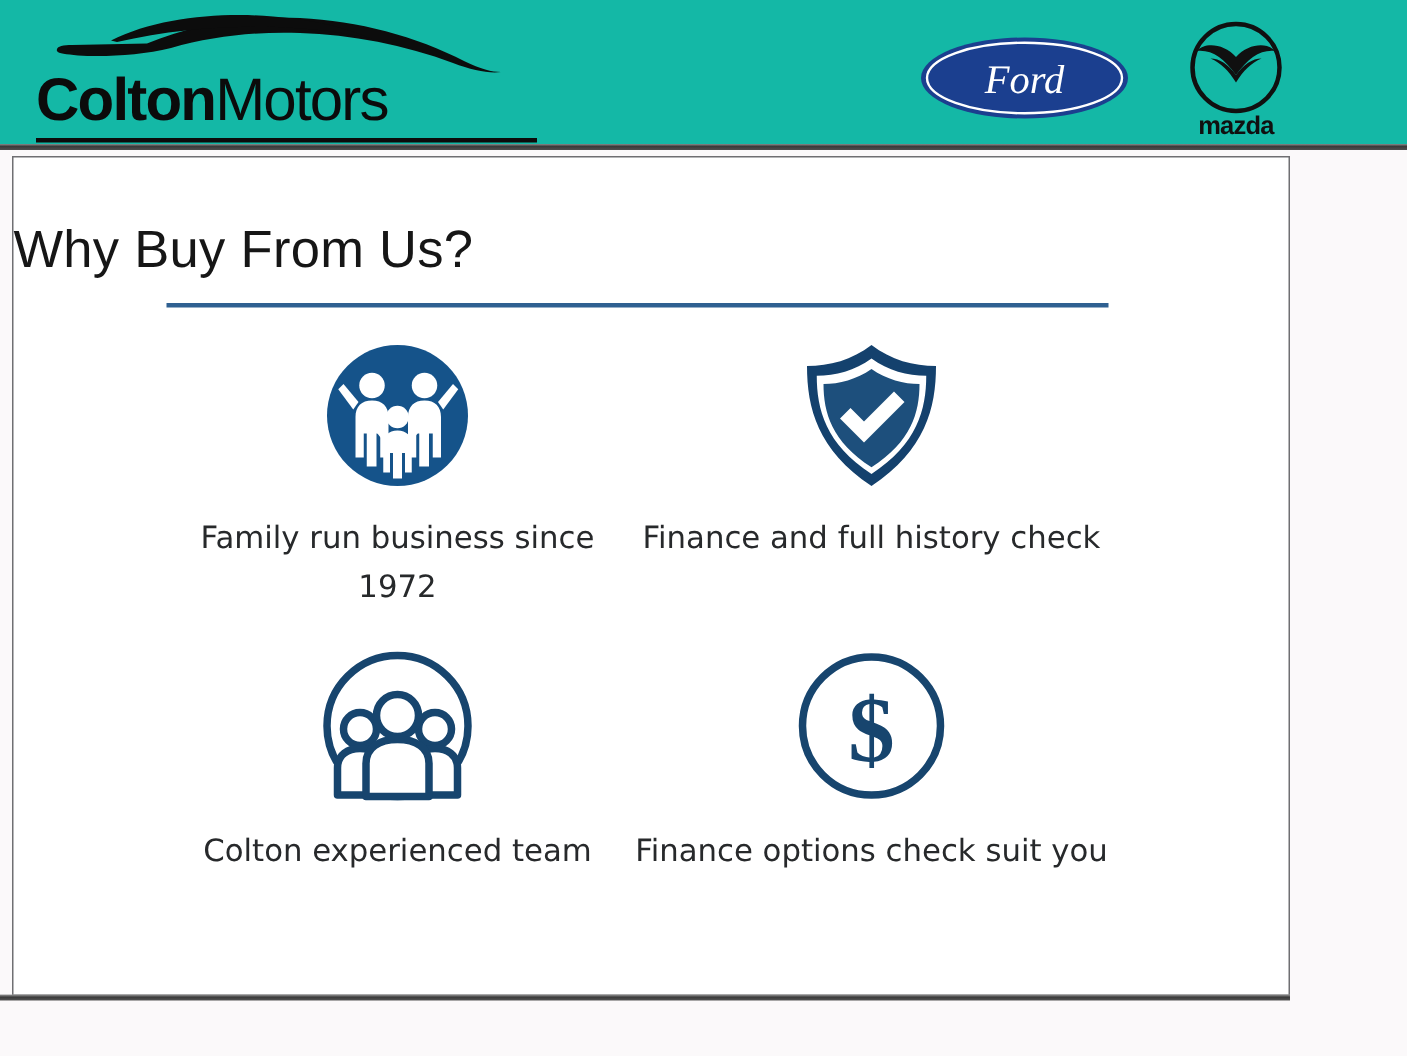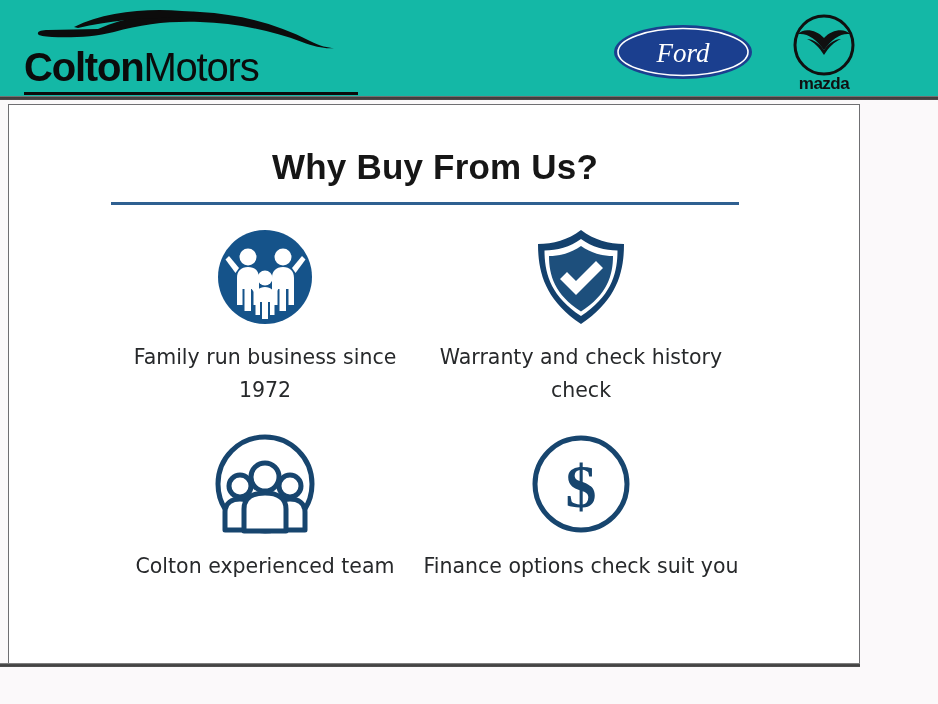--- a/index.html
+++ b/index.html
@@ -105,23 +105,22 @@
     width: 860px;
     height: 4px;
     background: linear-gradient(to bottom, #9a9a9a 0%, #3a3a3a 45%, #555555 100%);
   }
 
   .panel-title {
     position: absolute;
     left: 0;
     top: 42px;
     width: 852px;
-    text-align: center;
     font-size: 35px;
-    font-weight: bold;
+    font-weight: normal;
     color: #161616;
     letter-spacing: 0.2px;
   }
   .title-rule {
     position: absolute;
     left: 102px;
     top: 97px;
     width: 628px;
     height: 3px;
     background: #2f6091;
@@ -215,21 +214,21 @@
       <div class="feature-label">Family run business since 1972</div>
     </div>
 
     <div class="feature feature-r1 feature-c2">
       <svg class="feature-icon" viewBox="0 0 100 100">
         <path d="M50 3 C63 13 78 17 93 17 C93 45 86 73 50 97 C14 73 7 45 7 17 C22 17 37 13 50 3 Z" fill="#14416d"></path>
         <path d="M50 12 C61 20 74 23.5 86.5 23.5 C86.5 46 80.5 69 50 89 C19.5 69 13.5 46 13.5 23.5 C26 23.5 39 20 50 12 Z" fill="#ffffff"></path>
         <path d="M50 19 C60 26 71.5 29 82 29 C82 48 76.5 67.5 50 84.5 C23.5 67.5 18 48 18 29 C28.5 29 40 26 50 19 Z" fill="#1d4f7c"></path>
         <path d="M29 52 L36 45 L45 54 L65 34 L72 41 L45 68 Z" fill="#ffffff"></path>
       </svg>
-      <div class="feature-label">Warranty and check history check</div>
+      <div class="feature-label">Finance and full history check</div>
     </div>
 
     <div class="feature feature-r2 feature-c1">
       <svg class="feature-icon" viewBox="0 0 104 104">
         <circle cx="52" cy="52" r="47" fill="none" stroke="#17456e" stroke-width="5"></circle>
         <g fill="#ffffff" stroke="#17456e" stroke-width="5" stroke-linejoin="round">
           <circle cx="27" cy="54" r="11"></circle>
           <path d="M12 98 L12 80 C12 71 19 67 27 67 C35 67 42 71 42 80 L42 98 Z"></path>
           <circle cx="77" cy="54" r="11"></circle>
           <path d="M62 98 L62 80 C62 71 69 67 77 67 C85 67 92 71 92 80 L92 98 Z"></path>

